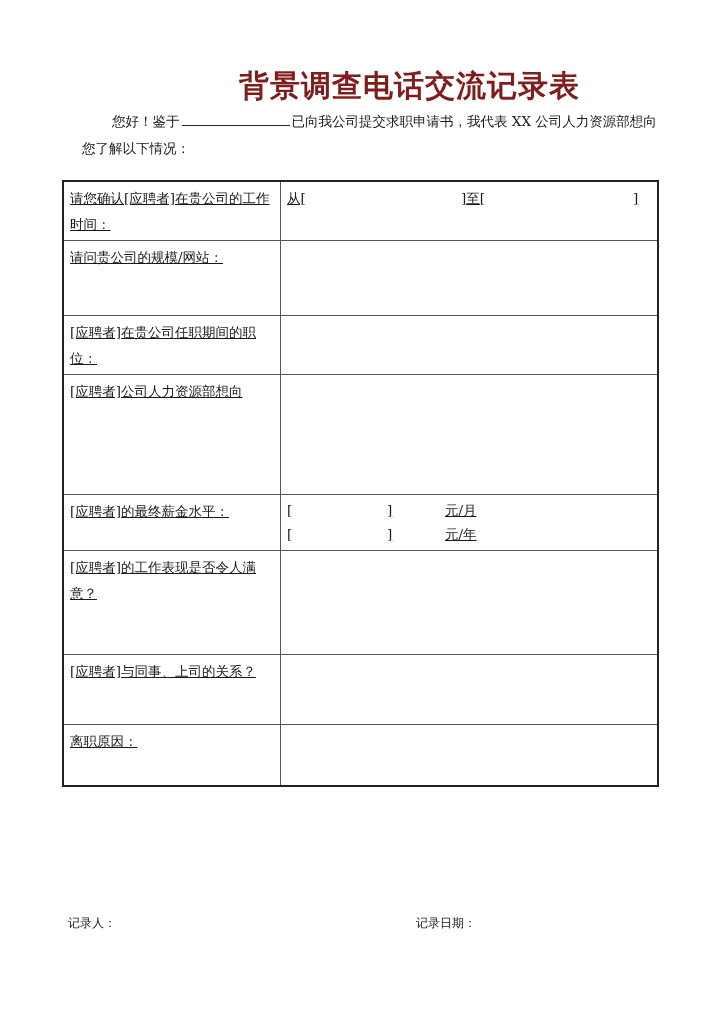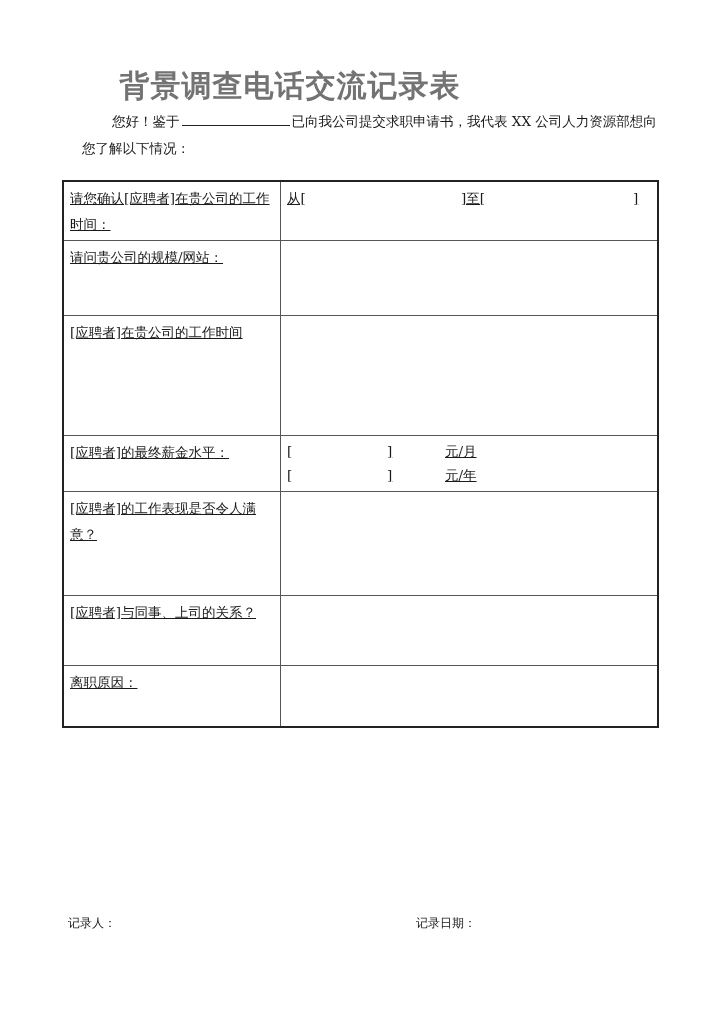--- a/index.html
+++ b/index.html
@@ -1,19 +1,19 @@
 <!DOCTYPE html>
 <html><head>
 <meta charset="utf-8">
 <style>
   html, body { margin: 0; padding: 0; background: #ffffff; }
   body { width: 720px; height: 1017px; position: relative; overflow: hidden;
          font-family: "DejaVu Serif", "Liberation Serif", serif; color: #1a1a1a; }
-  .title { position: absolute; left: 0; width: 580px; top: 66px; text-align: center;
-           font-size: 30px; font-weight: bold; letter-spacing: 1px; color: #737373; }
+  .title { position: absolute; left: 0; width: 580px; top: 66px; text-align: right;
+           font-size: 30px; font-weight: bold; letter-spacing: 1px; color: #7f1d1d; }
   .intro { position: absolute; left: 62px; width: 600px; top: 108px; font-size: 13.5px; line-height: 27px; margin-left: 20px; }
   .intro .indent { padding-left: 30px; }
   .blank { display: inline-block; width: 108px; border-bottom: 1px solid #222; height: 14px; vertical-align: baseline; margin: 0 2px; }
   table.form { position: absolute; left: 62px; top: 180px; width: 597px; border-collapse: collapse;
                border: 2px solid #222; table-layout: fixed; }
   table.form td { border: 1px solid #555; vertical-align: top; padding: 3px 6px; font-size: 13.5px; line-height: 26px; text-decoration: underline; }
   table.form td.q { width: 204px; }
   .dates { display: flex; }
   .salary-line { display: flex; }
   .salary-line .a { width: 100px; }
@@ -41,22 +41,26 @@
         <span style="width:174px">从[</span>
         <span style="width:172px">]至[</span>
         <span>]</span>
       </div>
     </td>
   </tr>
   <tr style="height:75px">
     <td class="q">请问贵公司的规模/网站：</td>
     <td></td>
   </tr>
+  <tr style="height:50px">
+    <td class="q">[应聘者]在贵公司任职期间的职位：</td>
+    <td></td>
+  </tr>
   <tr style="height:120px">
-    <td class="q">[应聘者]在贵公司的工作时间</td>
+    <td class="q">[应聘者]公司人力资源部想向</td>
     <td></td>
   </tr>
   <tr style="height:56px">
     <td class="q">[应聘者]的最终薪金水平：</td>
     <td style="line-height:24px">
       <div class="salary-line">
         <span class="a">[</span>
         <span class="b">]</span>
         <span>元/月</span>
       </div>

